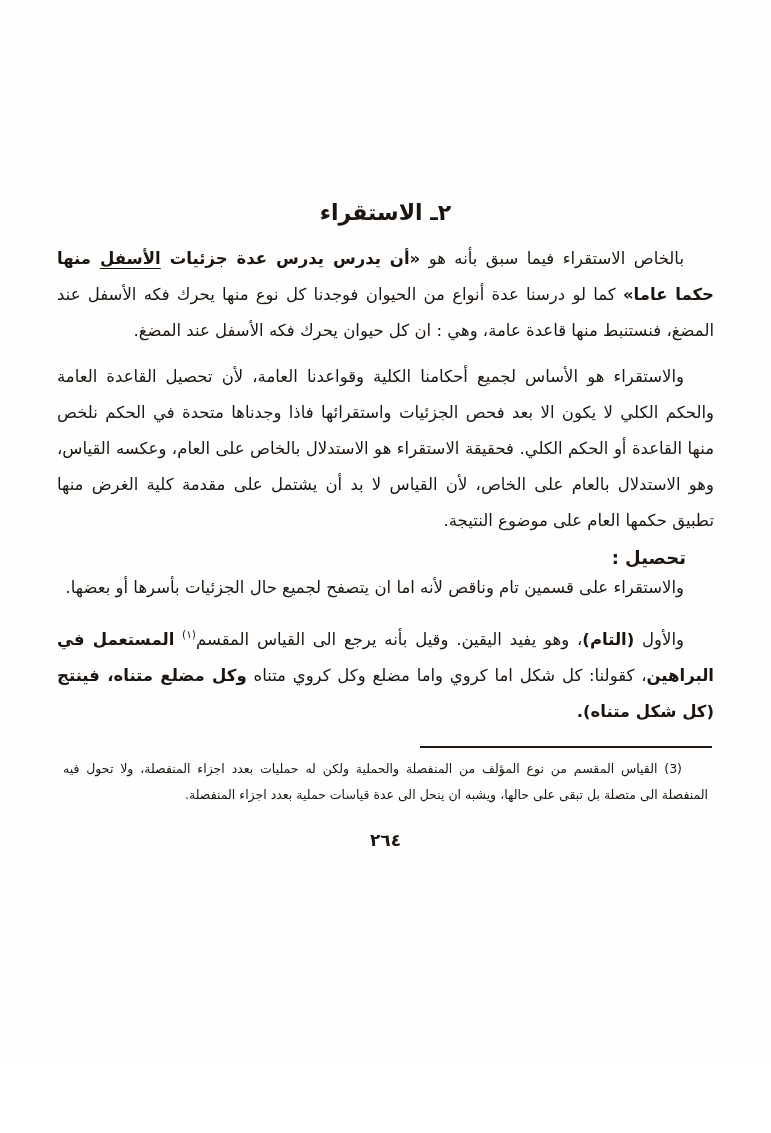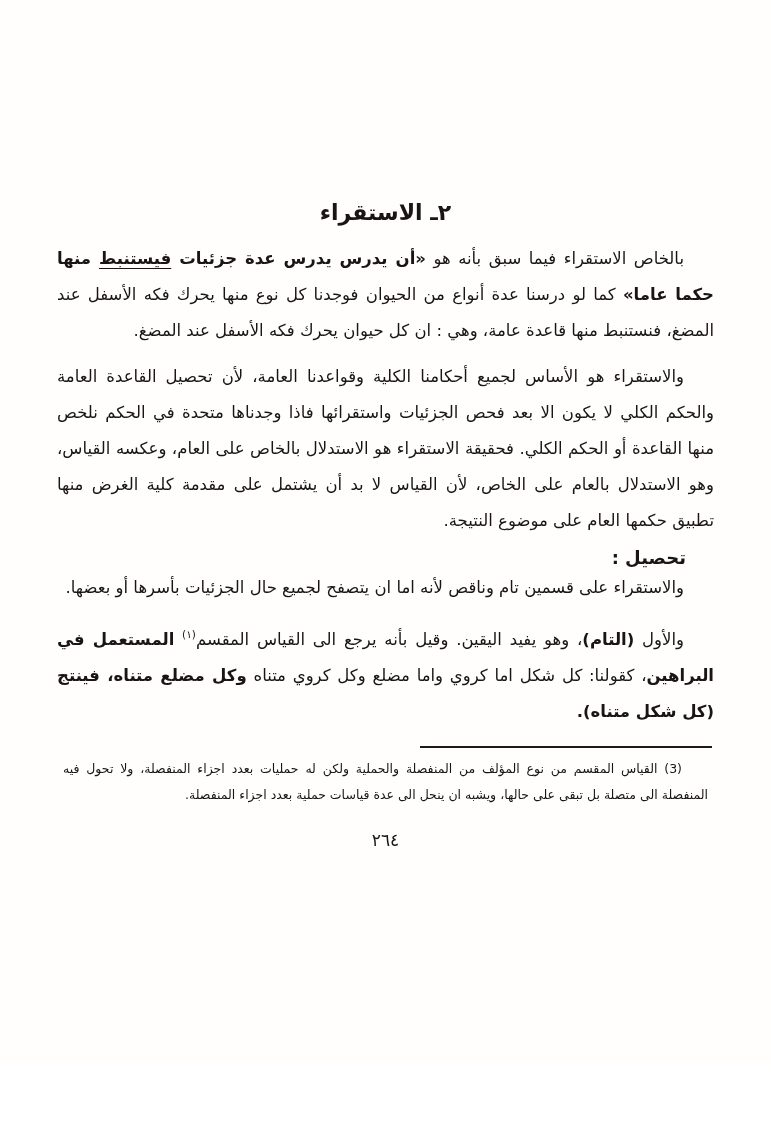--- a/index.html
+++ b/index.html
@@ -66,33 +66,33 @@
     font-size: 12.5px;
     line-height: 26px;
     text-align: justify;
     text-indent: 26px;
     font-weight: 500;
   }
   .page-number {
     margin-top: 22px;
     text-align: center;
     font-size: 17px;
-    font-weight: normal;
+    font-weight: bold;
   }
 </style>
 </head>
 <body>
 
 <div class="page">
   <div class="content">
 
     <h1 class="title">٢ـ الاستقراء</h1>
 
 
-    <p class="body-para para-1"><span>بالخاص الاستقراء فيما سبق بأنه هو </span><span class="b">«أن يدرس يدرس عدة جزئيات </span><span class="b u">فيستنبط</span><span class="b"> منها حكما عاما»</span><span> كما لو درسنا عدة أنواع من الحيوان فوجدنا كل نوع منها يحرك فكه الأسفل عند المضغ، فنستنبط منها قاعدة عامة، وهي : ان كل حيوان يحرك فكه الأسفل عند المضغ.</span></p>
+    <p class="body-para para-1"><span>بالخاص الاستقراء فيما سبق بأنه هو </span><span class="b">«أن يدرس يدرس عدة جزئيات </span><span class="b u">الأسفل</span><span class="b"> منها حكما عاما»</span><span> كما لو درسنا عدة أنواع من الحيوان فوجدنا كل نوع منها يحرك فكه الأسفل عند المضغ، فنستنبط منها قاعدة عامة، وهي : ان كل حيوان يحرك فكه الأسفل عند المضغ.</span></p>
 
     <p class="body-para para-2"><span>والاستقراء هو الأساس لجميع أحكامنا الكلية وقواعدنا العامة، لأن تحصيل القاعدة العامة والحكم الكلي لا يكون الا بعد فحص الجزئيات واستقرائها فاذا وجدناها متحدة في الحكم نلخص منها القاعدة أو الحكم الكلي. فحقيقة الاستقراء هو الاستدلال بالخاص على العام، وعكسه القياس، وهو الاستدلال بالعام على الخاص، لأن القياس لا بد أن يشتمل على مقدمة كلية الغرض منها تطبيق حكمها العام على موضوع النتيجة.</span></p>
 
     <h2 class="heading heading-divisions">تحصيل :</h2>
 
     <p class="body-para para-3"><span>والاستقراء على قسمين تام وناقص لأنه اما ان يتصفح لجميع حال الجزئيات بأسرها أو بعضها.</span></p>
 
     <p class="body-para para-4"><span>والأول </span><span class="b">(التام)</span><span>، وهو يفيد اليقين. وقيل بأنه يرجع الى القياس المقسم</span><span class="sup">(١)</span><span> </span><span class="b">المستعمل في البراهين</span><span>، كقولنا: كل شكل اما كروي واما مضلع وكل كروي متناه </span><span class="b">وكل مضلع متناه، فينتج (كل شكل متناه).</span></p>
 
     <div class="footnote-rule"></div>

